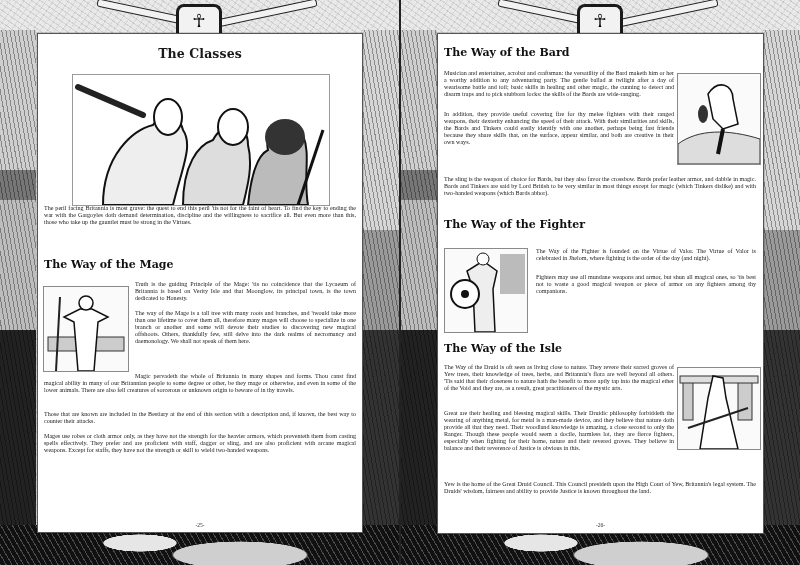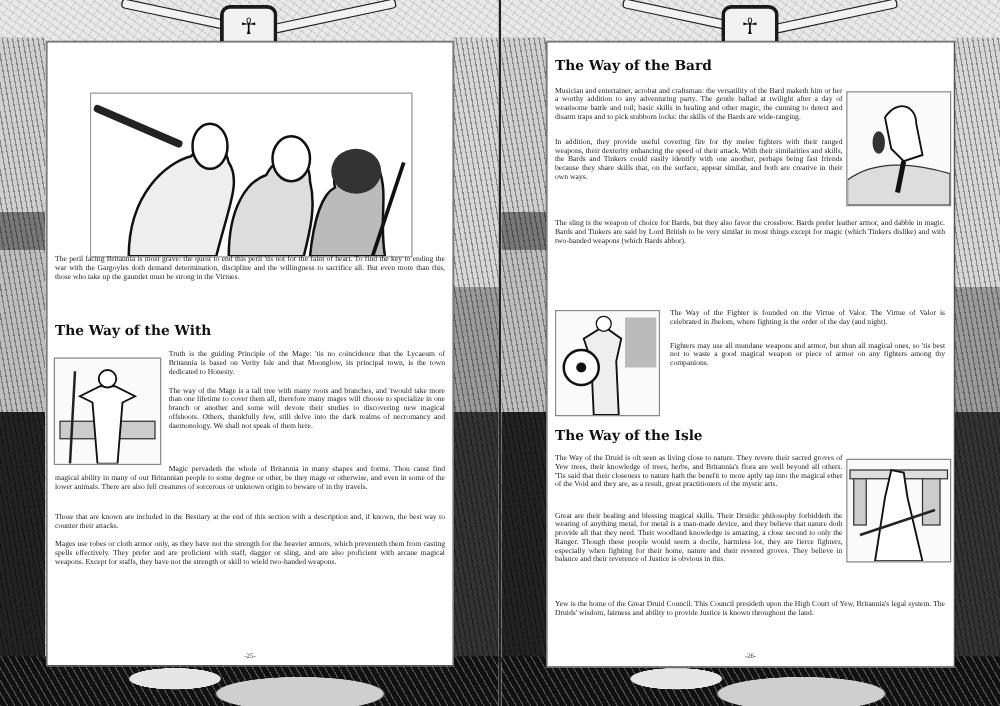--- a/index.html
+++ b/index.html
@@ -102,38 +102,39 @@
     <div class="side-art r"></div>
     <div class="top-art">
       <div class="sword a"></div>
       <div class="sword b"></div>
       <div class="shield">☥</div>
     </div>
     <div class="bottom-art"></div>
   </div>
 
   <div class="panel left">
+    <div class="page-title">The Classes</div>
 
     <div class="hero-illus">
       <svg viewBox="0 0 256 130" preserveAspectRatio="none">
         <rect width="256" height="130" fill="#fff"></rect>
         <path d="M5 12 L70 40" stroke="#222" stroke-width="6" stroke-linecap="round"></path>
         <path d="M30 130 C30 80 60 55 80 50 C90 35 105 35 110 55 C120 70 110 90 100 130 Z" fill="#eee" stroke="#111" stroke-width="2"></path>
         <ellipse cx="95" cy="42" rx="14" ry="18" fill="#fff" stroke="#111" stroke-width="2"></ellipse>
         <path d="M110 130 C110 90 125 70 140 65 C150 45 175 45 175 70 C180 90 175 110 170 130 Z" fill="#ddd" stroke="#111" stroke-width="2"></path>
         <ellipse cx="160" cy="52" rx="15" ry="18" fill="#fff" stroke="#111" stroke-width="2"></ellipse>
         <path d="M175 130 C178 100 185 80 195 75 C190 55 215 40 230 60 C238 80 230 100 235 130 Z" fill="#bbb" stroke="#111" stroke-width="2"></path>
         <ellipse cx="212" cy="62" rx="20" ry="18" fill="#333"></ellipse>
         <path d="M225 130 L250 55" stroke="#111" stroke-width="3"></path>
       </svg>
     </div>
 
     <div class="para" style="left:6px; top:171px; width:312px;">The peril facing Britannia is most grave: the quest to end this peril 'tis not for the faint of heart. To find the key to ending the war with the Gargoyles doth demand determination, discipline and the willingness to sacrifice all. But even more than this, those who take up the gauntlet must be strong in the Virtues.</div>
 
-    <div class="heading" style="left:6px; top:224px;">The Way of the With</div>
+    <div class="heading" style="left:6px; top:224px;">The Way of the Mage</div>
 
     <div class="illus" style="left:5px; top:252px; width:84px; height:84px;">
       <svg viewBox="0 0 84 84" preserveAspectRatio="none">
         <rect width="84" height="84" fill="#fafafa"></rect>
         <rect x="4" y="50" width="76" height="14" fill="#ccc" stroke="#333"></rect>
         <path d="M34 84 L30 35 L20 30 L36 22 L48 22 L64 30 L54 35 L50 84 Z" fill="#fff" stroke="#111" stroke-width="1.5"></path>
         <circle cx="42" cy="16" r="7" fill="#fff" stroke="#111" stroke-width="1.5"></circle>
         <path d="M12 84 L16 10" stroke="#222" stroke-width="2"></path>
       </svg>
     </div>
@@ -156,20 +157,21 @@
         <rect width="82" height="90" fill="#fafafa"></rect>
         <path d="M0 70 C20 55 50 55 82 65 L82 90 L0 90 Z" fill="#ddd" stroke="#333"></path>
         <path d="M30 20 C40 5 55 10 55 25 L60 50 L45 55 L35 45 Z" fill="#fff" stroke="#111" stroke-width="1.5"></path>
         <path d="M45 55 L40 80" stroke="#111" stroke-width="4"></path>
         <ellipse cx="25" cy="40" rx="5" ry="9" fill="#333"></ellipse>
       </svg>
     </div>
     <div class="para" style="left:6px; top:77px; width:230px;">In addition, they provide useful covering fire for thy melee fighters with their ranged weapons, their dexterity enhancing the speed of their attack. With their similarities and skills, the Bards and Tinkers could easily identify with one another, perhaps being fast friends because they share skills that, on the surface, appear similar, and both are creative in their own ways.</div>
     <div class="para" style="left:6px; top:142px; width:312px;">The sling is the weapon of choice for Bards, but they also favor the crossbow. Bards prefer leather armor, and dabble in magic. Bards and Tinkers are said by Lord British to be very similar in most things except for magic (which Tinkers dislike) and with two-handed weapons (which Bards abhor).</div>
 
+    <div class="heading" style="left:6px; top:184px;">The Way of the Fighter</div>
     <div class="illus" style="left:6px; top:214px; width:82px; height:83px;">
       <svg viewBox="0 0 82 83" preserveAspectRatio="none">
         <rect width="82" height="83" fill="#fafafa"></rect>
         <rect x="55" y="5" width="25" height="40" fill="#bbb"></rect>
         <path d="M30 83 L28 40 L22 22 L38 12 L52 22 L48 40 L50 83 Z" fill="#eee" stroke="#111" stroke-width="1.5"></path>
         <circle cx="38" cy="10" r="6" fill="#fff" stroke="#111"></circle>
         <circle cx="20" cy="45" r="14" fill="#fff" stroke="#111" stroke-width="2"></circle>
         <circle cx="20" cy="45" r="4" fill="#111"></circle>
       </svg>
     </div>

